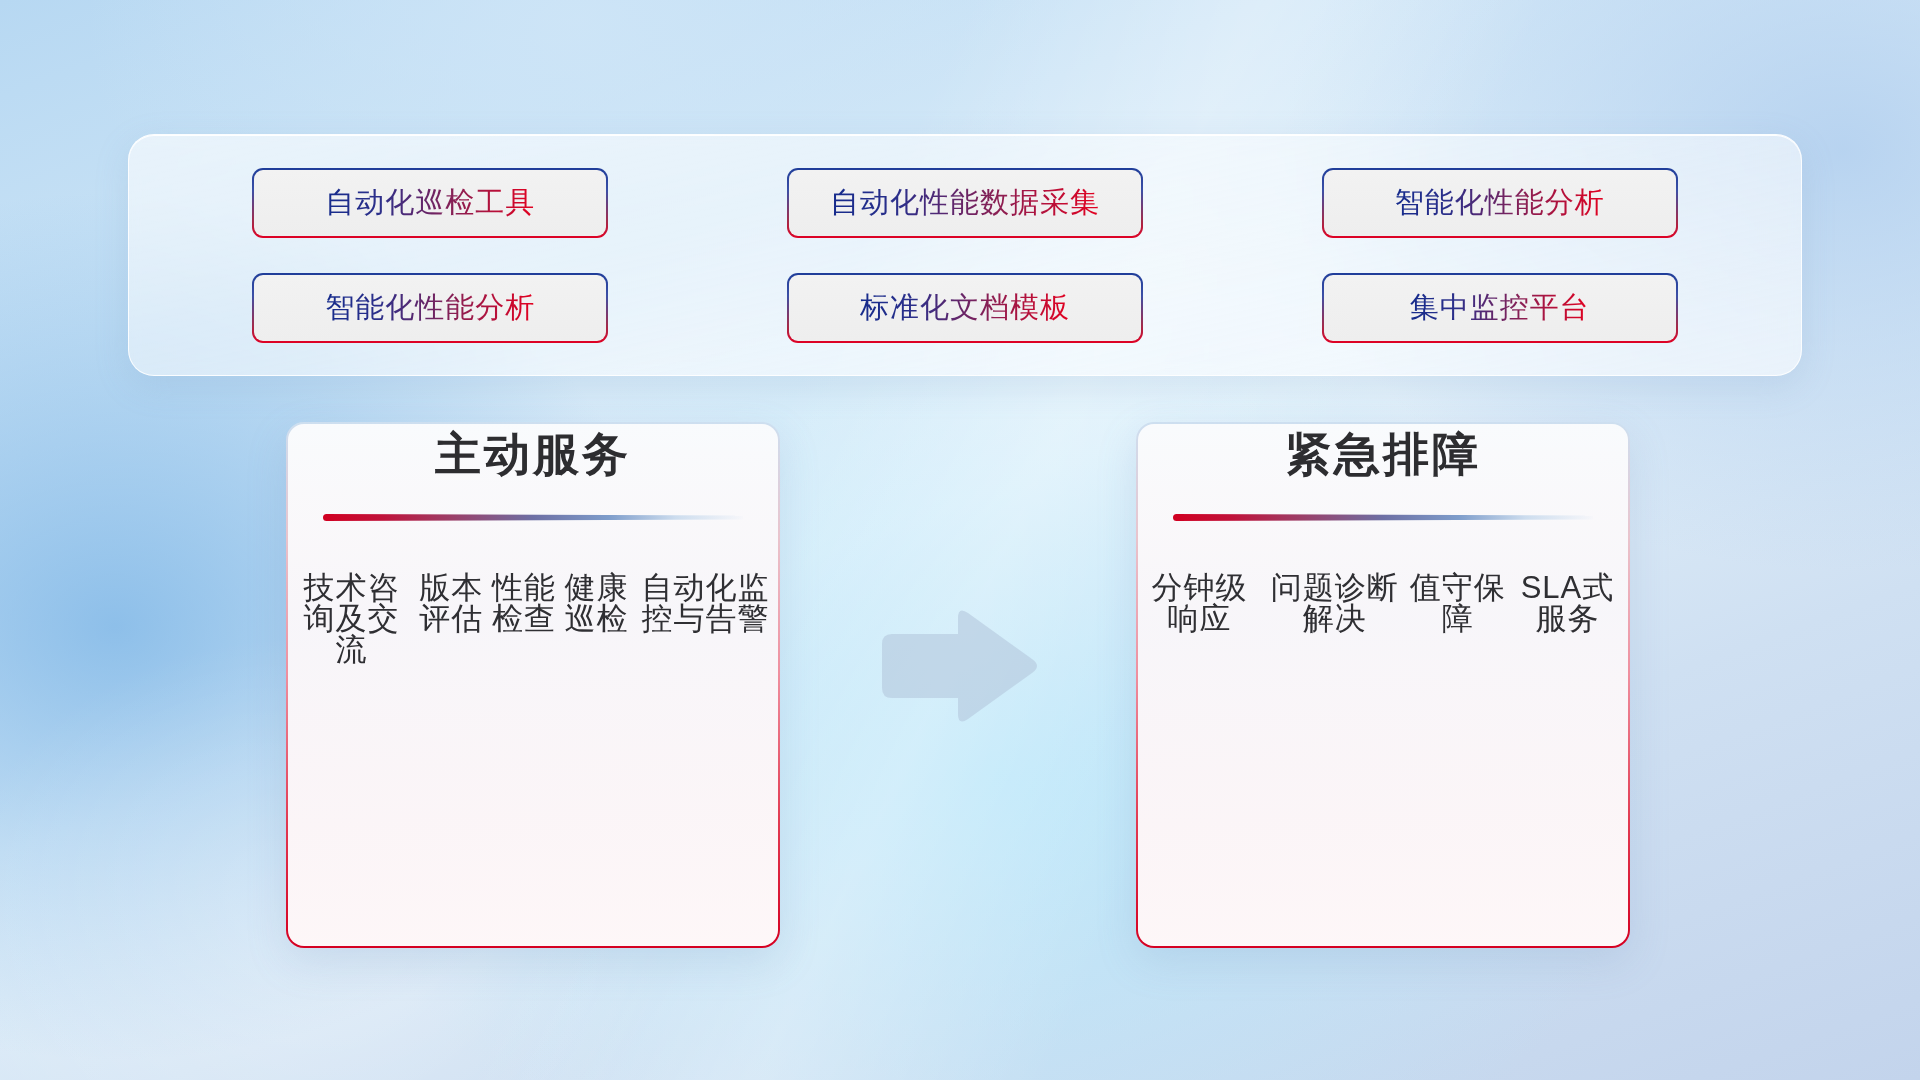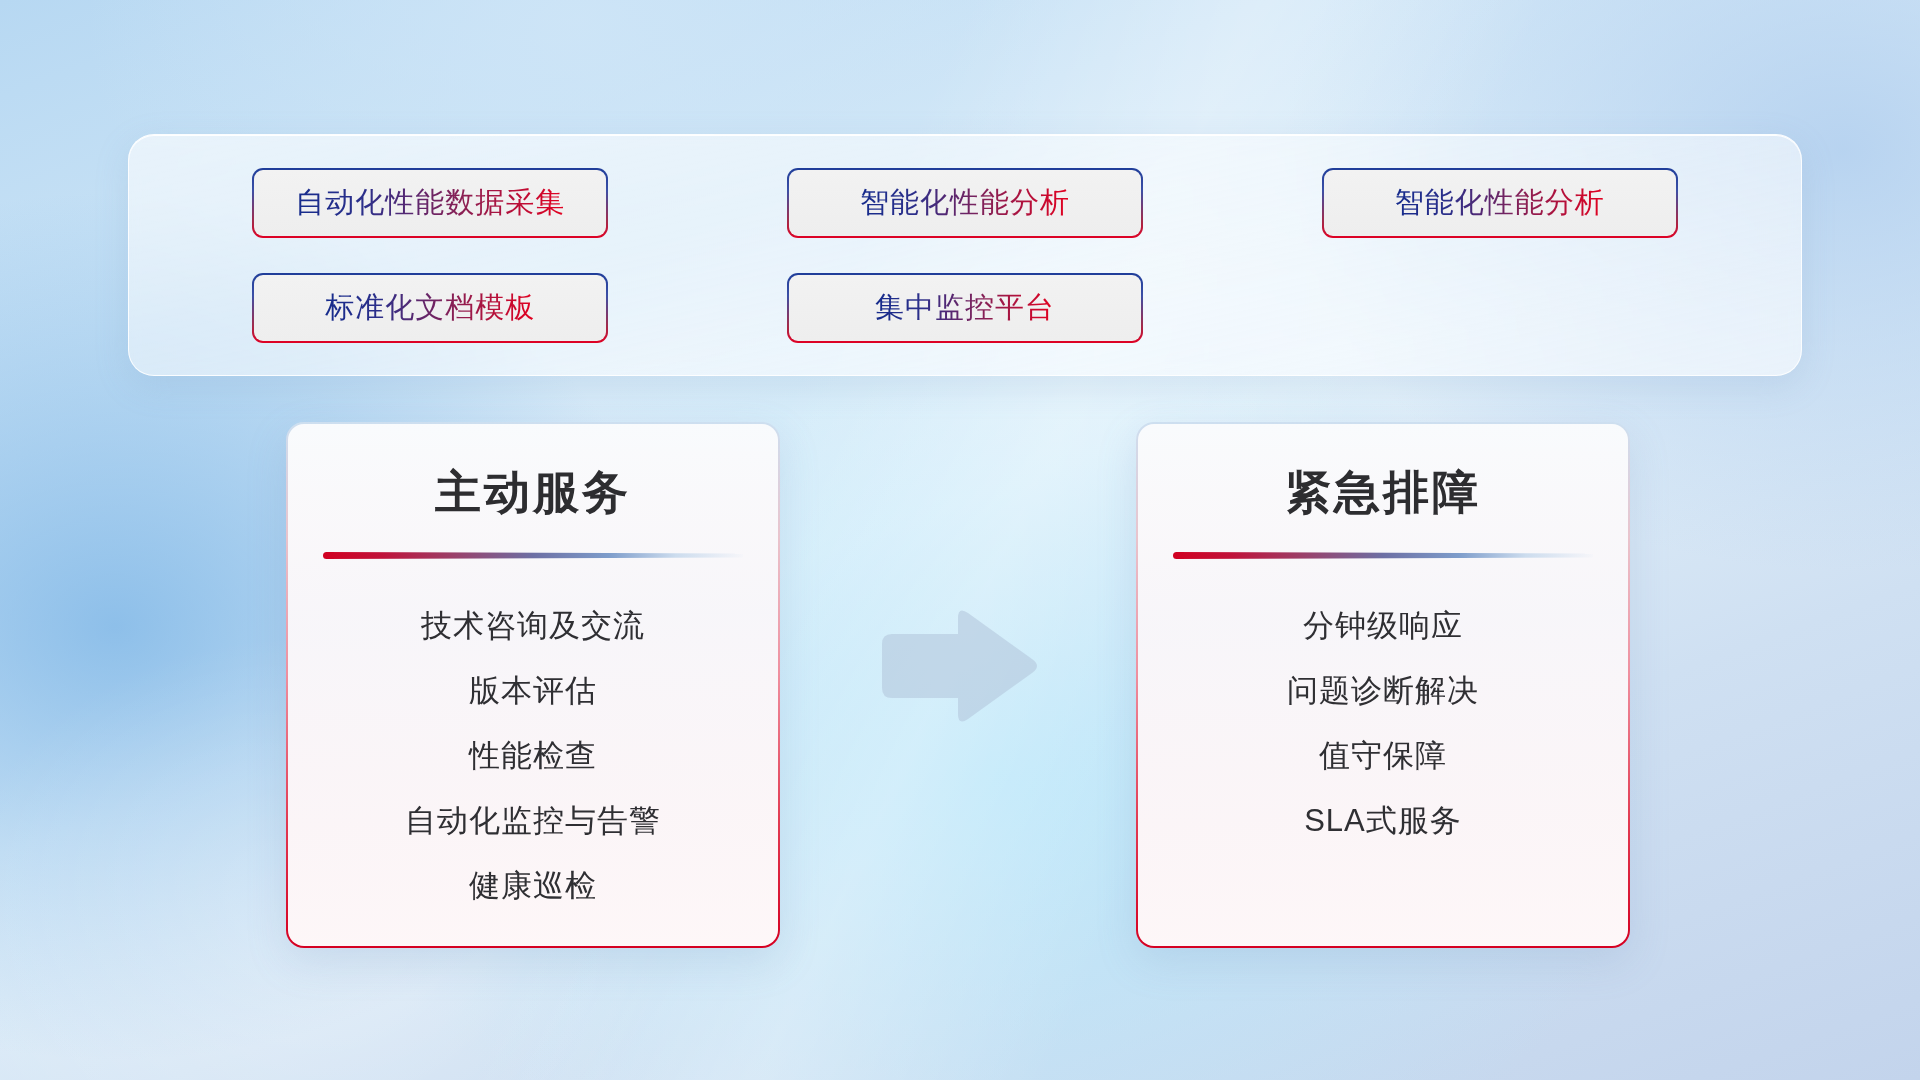--- a/index.html
+++ b/index.html
@@ -100,21 +100,20 @@
       linear-gradient(178deg, rgba(255,255,255,0.88) 0%, rgba(248,251,254,0.94) 38%, rgba(255,255,255,0.97) 100%) padding-box,
       linear-gradient(to bottom, #cddff0 0%, #e9c4cd 22%, #ef8f9f 48%, #e23a52 76%, #d50022 100%) border-box;
     box-shadow: 0 14px 40px rgba(110,145,190,0.18);
     overflow: hidden;
   }
   #card-proactive { left: 286px; }
   #card-reactive  { left: 1136px; }
 
   .svc-title {
     text-align: center;
-    margin-top: 38px;
     font-size: 46px;
     font-weight: 700;
     letter-spacing: 3px;
     color: #2d2d30;
   }
   .svc-divider {
     margin: 28px auto 0 auto;
     width: 420px;
     height: 7px;
     border-radius: 4px;
@@ -126,21 +125,20 @@
       #7e9dcb 68%,
       rgba(168,198,228,0.55) 84%,
       rgba(200,220,240,0.05) 100%);
     clip-path: polygon(0 0, 100% 22%, 100% 78%, 0 100%);
   }
   .svc-list {
     list-style: none;
     margin: 0;
     padding: 34px 0 0 0;
     display: flex;
-    flex-direction: column;
   }
   .svc-item {
     text-align: center;
     font-size: 31px;
     color: #2f2f33;
     line-height: 1;
     padding: 17px 0;
     letter-spacing: 1px;
   }
 
@@ -156,20 +154,23 @@
 </style>
 </head>
 <body>
 
 <div id="bg"></div>
 <div id="bg-sheen"></div>
 
 <div id="top-panel">
   <div id="tag-grid">
 
+    <div class="tag">
+      <span class="tag-label">自动化巡检工具</span>
+    </div>
 
     <div class="tag">
       <span class="tag-label">自动化性能数据采集</span>
     </div>
 
     <div class="tag">
       <span class="tag-label">智能化性能分析</span>
     </div>
 
     <div class="tag">
@@ -187,22 +188,22 @@
   </div>
 </div>
 
 <div class="svc-card" id="card-proactive">
   <div class="svc-title">主动服务</div>
   <div class="svc-divider"></div>
   <ul class="svc-list">
     <li class="svc-item">技术咨询及交流</li>
     <li class="svc-item">版本评估</li>
     <li class="svc-item">性能检查</li>
+    <li class="svc-item">健康巡检</li>
     <li class="svc-item">自动化监控与告警</li>
-    <li class="svc-item">健康巡检</li>
   </ul>
 </div>
 
 <div id="flow-arrow">
   <svg viewBox="0 0 168 118" xmlns="http://www.w3.org/2000/svg">
     <path d="M10 36 q0 -10 10 -10 h66 v-16 q0 -12 10 -5 l64 46 q10 7 0 14 l-64 46 q-10 7 -10 -5 v-16 h-66 q-10 0 -10 -10 z" fill="#b4c8dd" fill-opacity="0.62"></path>
   </svg>
 </div>
 
 <div class="svc-card" id="card-reactive">

